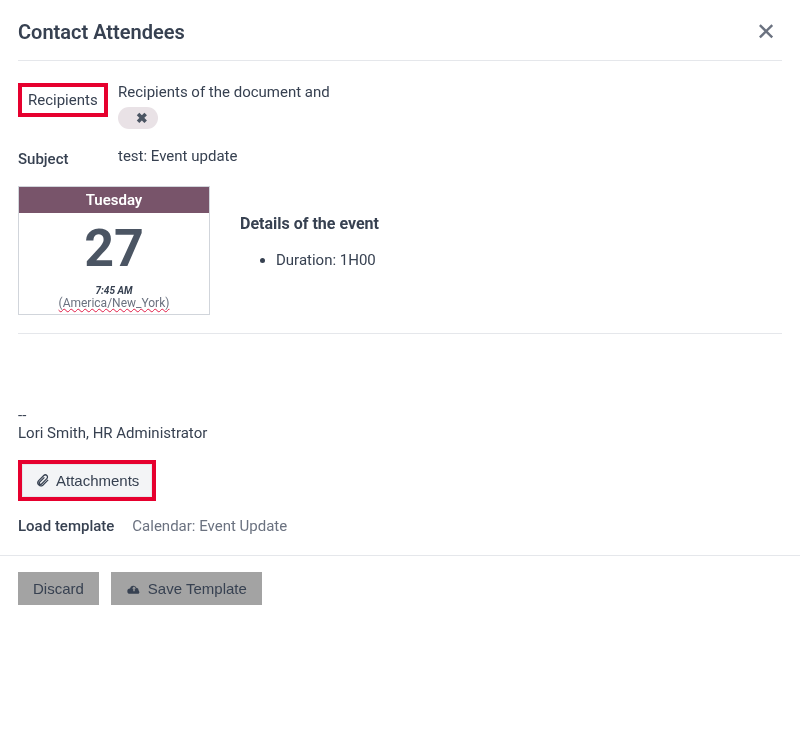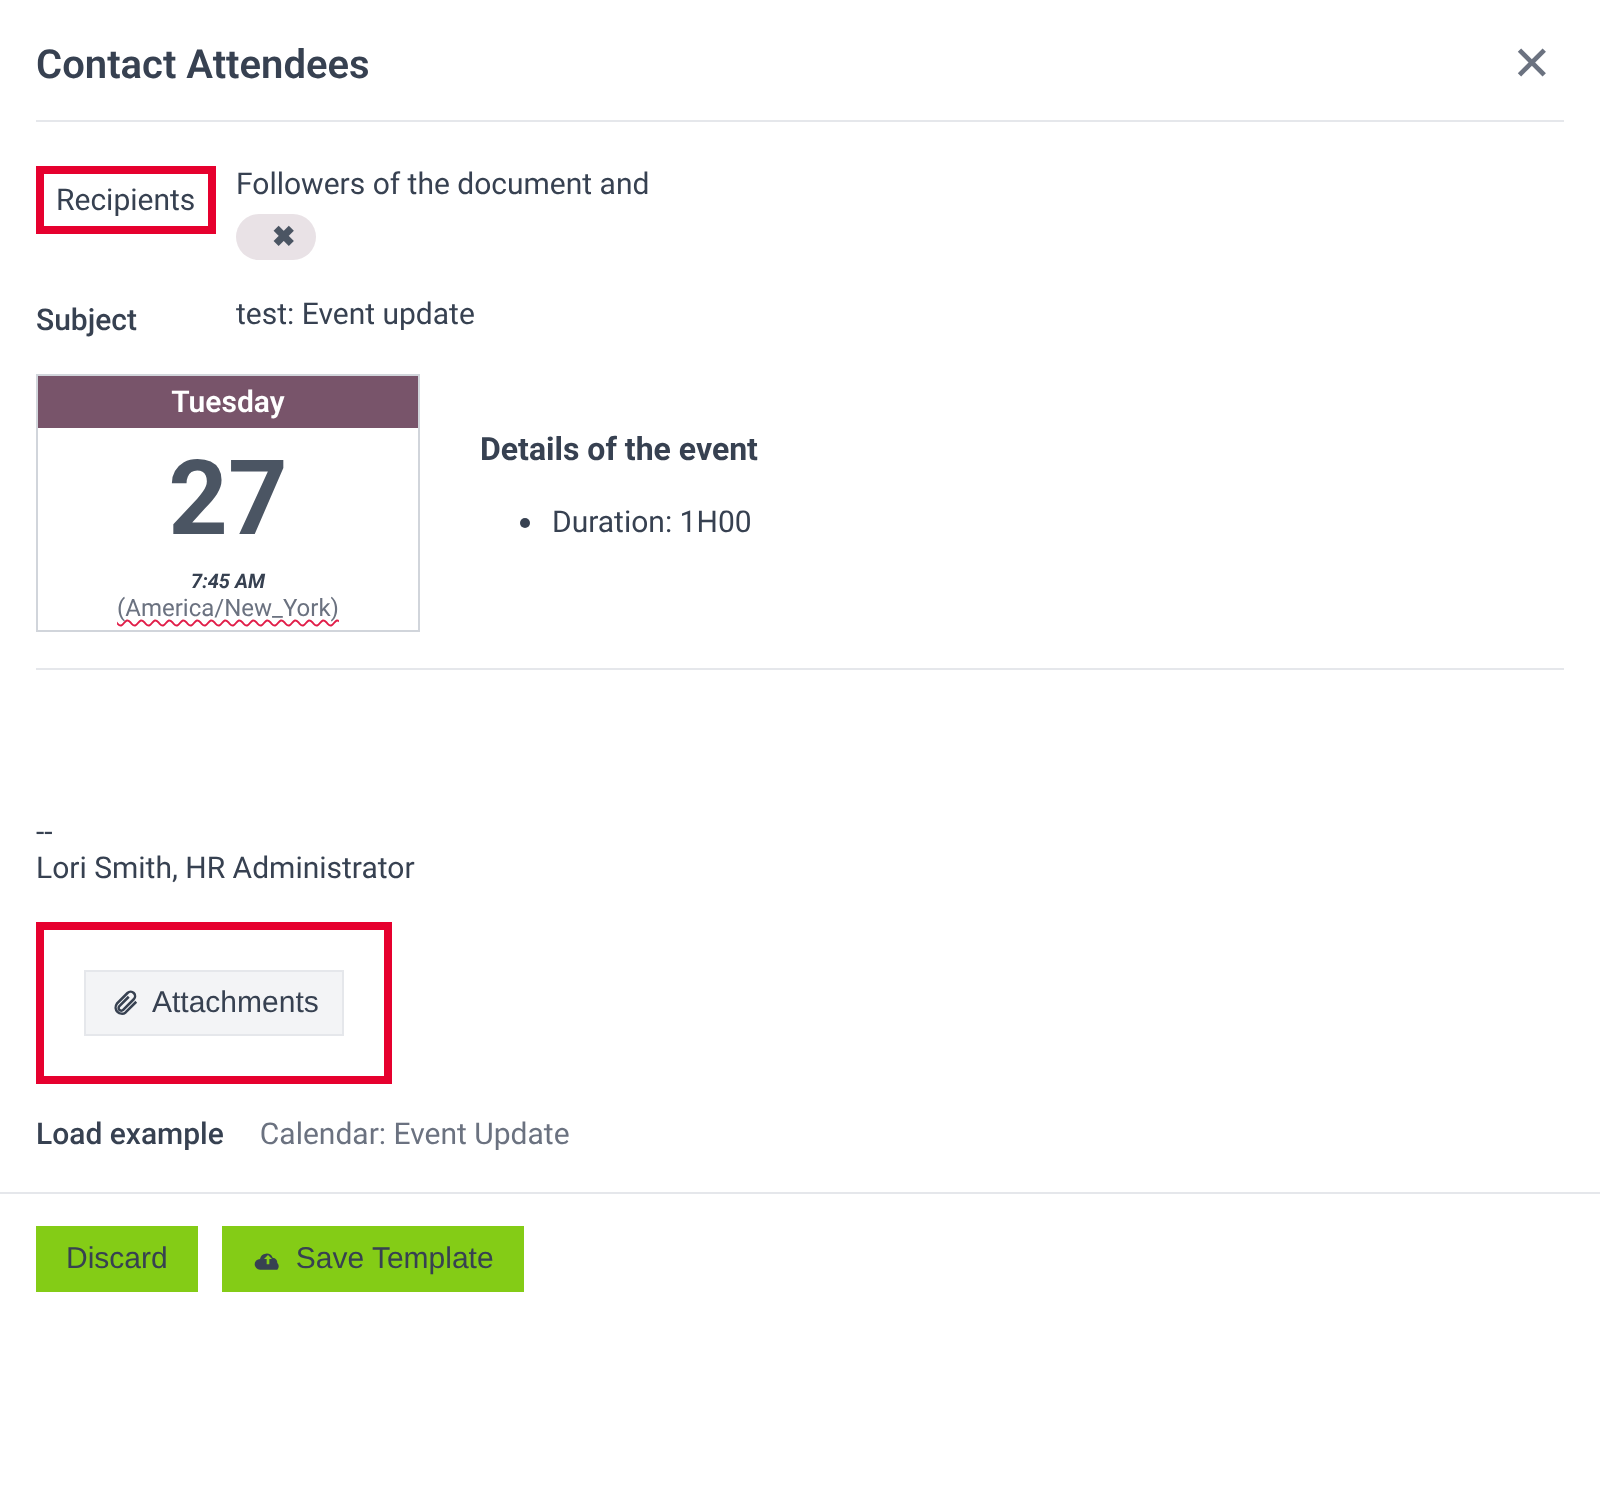--- a/index.html
+++ b/index.html
@@ -163,21 +163,21 @@
       gap: 6px;
       background: #f3f4f6;
       border: 1px solid #e5e7eb;
       padding: 7px 12px;
       font-size: 15px;
       color: #374151;
       cursor: pointer;
     }
     .highlight-box {
       border: 4px solid #e6002e;
-      padding: 20px;
+      padding: 0;
       display: inline-block;
       margin-bottom: 16px;
     }
     .paperclip {
       width: 15px;
       height: 15px;
       stroke: #374151;
       fill: none;
       stroke-width: 2;
     }
@@ -206,21 +206,21 @@
       gap: 12px;
     }
     .btn {
       display: inline-flex;
       align-items: center;
       gap: 6px;
       font-size: 15px;
       padding: 7px 14px;
       border: 1px solid transparent;
       cursor: pointer;
-      background: #84cc16;
+      background: #a3a3a3;
       color: #374151;
     }
     .btn-primary {
       background: #6b4a5d;
       color: #fff;
       font-weight: 600;
     }
     .send-wrap {
       border: 4px solid #e6002e;
       padding: 3px;
@@ -237,21 +237,21 @@
   <div class="header">
     <h1>Contact Attendees</h1>
     <span class="close-x">✕</span>
   </div>
 
   <div class="row recipients-row">
     <div class="label-col">
       <span class="recipients-label">Recipients</span>
     </div>
     <div class="value-col">
-      <span class="followers-text">Followers of the document and</span>
+      <span class="followers-text">Recipients of the document and</span>
       <span class="tag">
         <span class="tag-remove">✖</span>
       </span>
     </div>
   </div>
 
   <div class="row subject-row">
     <div class="label-col">Subject</div>
     <div class="value-col">test: Event update</div>
   </div>
@@ -281,21 +281,21 @@
   <div class="highlight-box">
     <button class="attachments-btn">
       <svg class="paperclip" viewBox="0 0 24 24">
         <path d="M21 11l-8.5 8.5a5 5 0 0 1-7-7L14 4a3.5 3.5 0 0 1 5 5l-8.5 8.5a2 2 0 0 1-3-3L15 7"></path>
       </svg>
       <span>Attachments</span>
     </button>
   </div>
 
   <div class="load-template-row">
-    <span class="lt-label">Load example</span>
+    <span class="lt-label">Load template</span>
     <span class="lt-value">Calendar: Event Update</span>
   </div>
 </div>
 
 <div class="footer">
   <button class="btn">Discard</button>
   <button class="btn">
     <svg class="cloud-icon" viewBox="0 0 24 18">
       <path d="M19 12a4 4 0 0 0-3.5-4A5 5 0 0 0 6 9a4 4 0 0 0 0 8h13a3.5 3.5 0 0 0 0-5zM12 6l3 3h-2v4h-2v-4H9l3-3z"></path>
     </svg>

